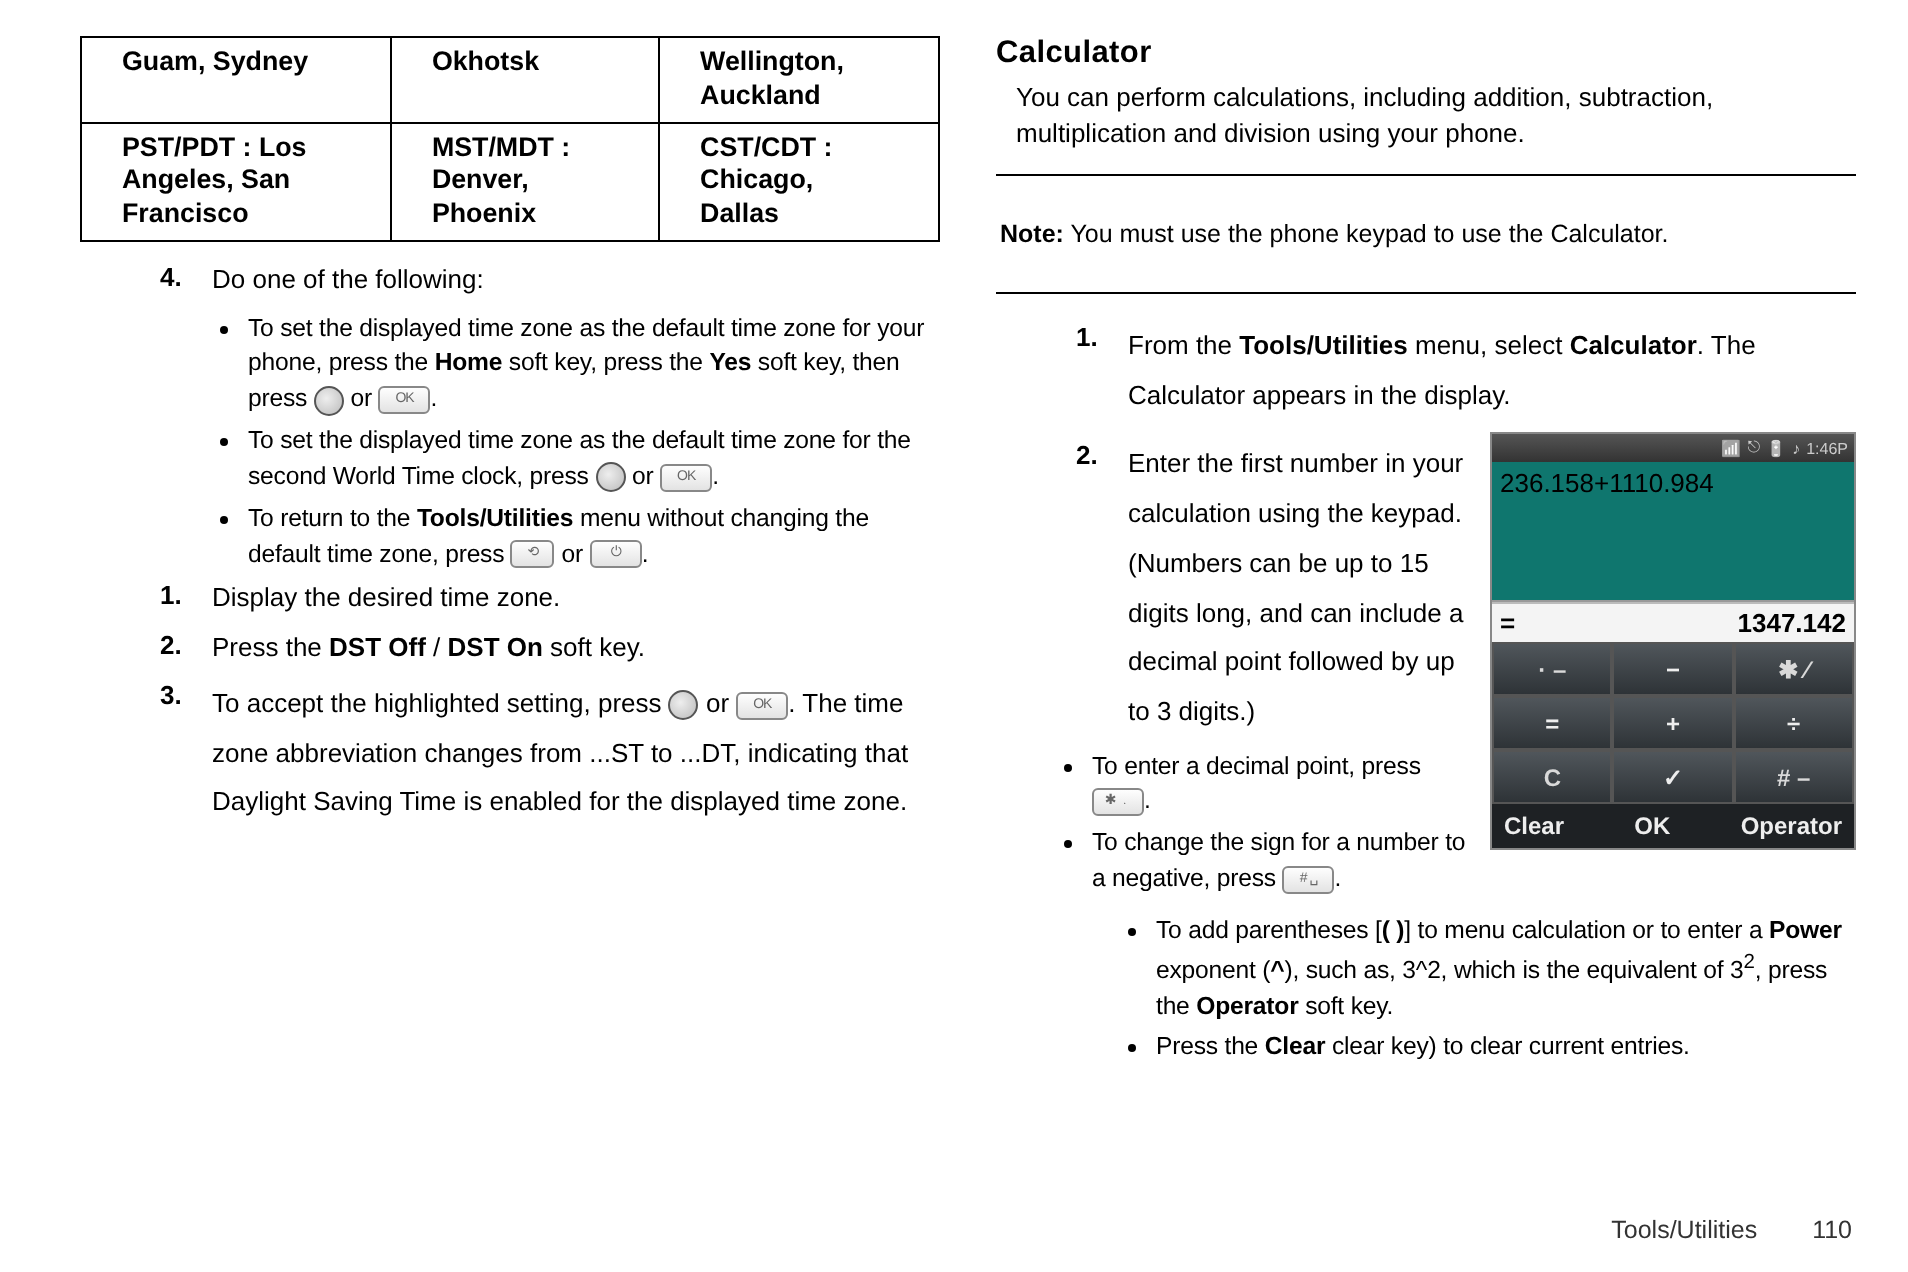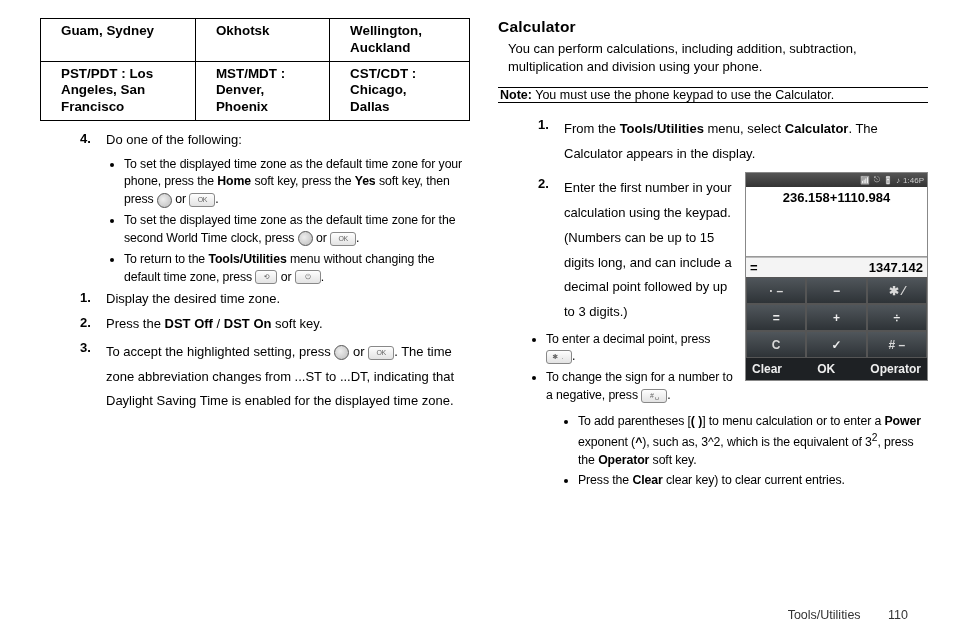--- a/index.html
+++ b/index.html
@@ -65,21 +65,21 @@
   h2.sec {
     font-weight: 900;
     font-size: 15.5px;
     margin: 0 0 4px 0;
     letter-spacing: 0.2px;
   }
   .intro { margin: 2px 0 12px 10px; line-height: 1.35; }
   .note-row {
     border-top: 1px solid #000;
     border-bottom: 1px solid #000;
-    padding: 0 2px;
+    padding: 22px 2px;
     font-size: 12.5px;
     margin: 0 0 14px 0;
     font-stretch: condensed;
   }
 
   .right-flow { display: flex; gap: 10px; align-items: flex-start; }
   .right-text { flex: 1; }
 
   .phone {
     width: 183px;
@@ -93,25 +93,25 @@
     display: flex;
     align-items: center;
     justify-content: flex-end;
     padding: 0 3px;
     gap: 3px;
     color: #ccc;
     font-size: 8px;
   }
   .phone-status span { filter: grayscale(1); }
   .phone-display {
-    background: #ffffff;
-    text-align: center;
+    background: #0f766e;
+    text-align: left;
     font-family: "Arial", sans-serif;
     font-size: 13px;
-    font-weight: bold;
+    font-weight: normal;
     padding: 3px 4px;
     height: 70px;
     border-bottom: 1px solid #999;
   }
   .phone-result {
     background: #f4f4f4;
     text-align: right;
     font-weight: bold;
     font-size: 13px;
     padding: 2px 4px;
@@ -161,21 +161,21 @@
     border-radius: 3px;
     background: linear-gradient(#fefefe,#e3e3e3);
     font-size: 7px; text-align: center; line-height: 12px; color:#666;
     letter-spacing: -0.5px;
   }
   .keyicon.pill.c { width:22px; }
 
   .footer {
     position: absolute;
     bottom: 14px;
-    right: 46px;
+    right: 28px;
     font-size: 12.5px;
     color: #333;
   }
   .footer .pg { margin-left: 24px; }
 
   b { font-weight: bold; }
 </style>
 </head>
 <body>
 

